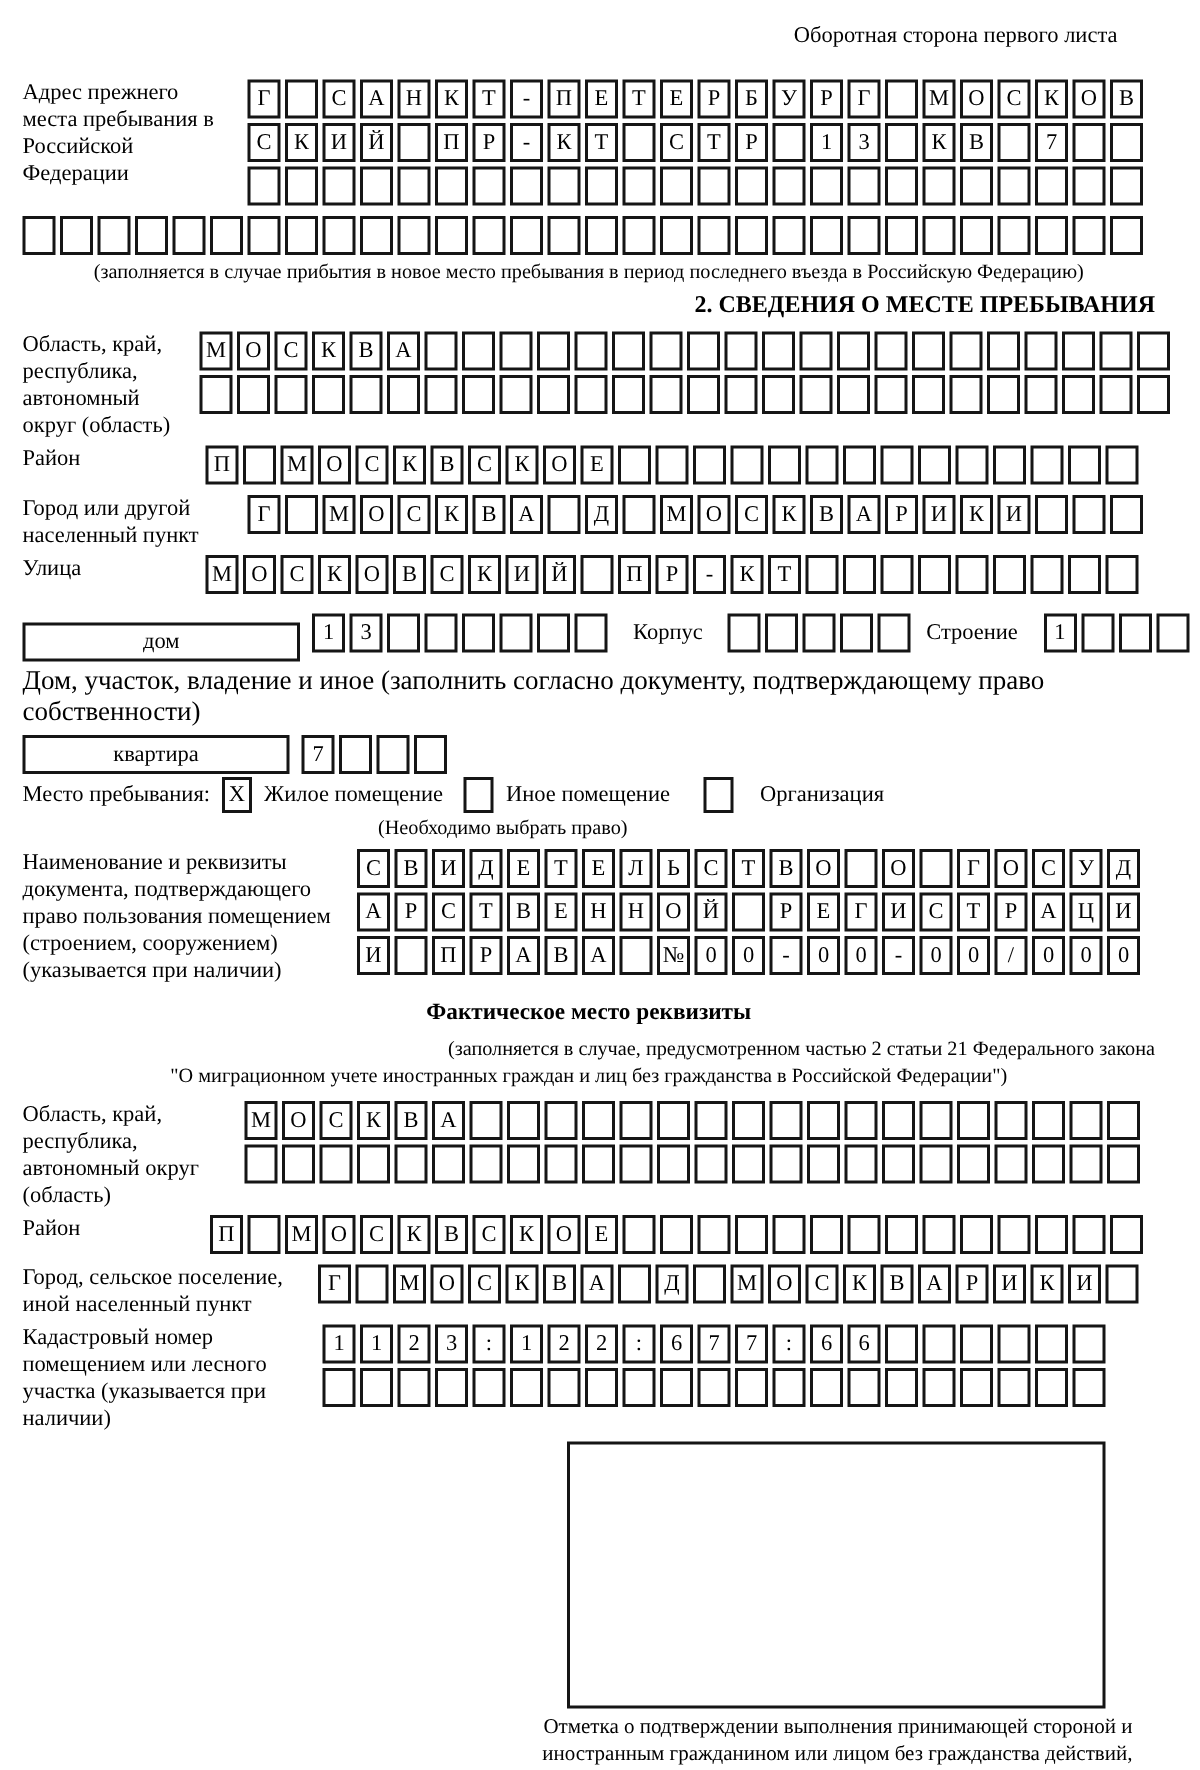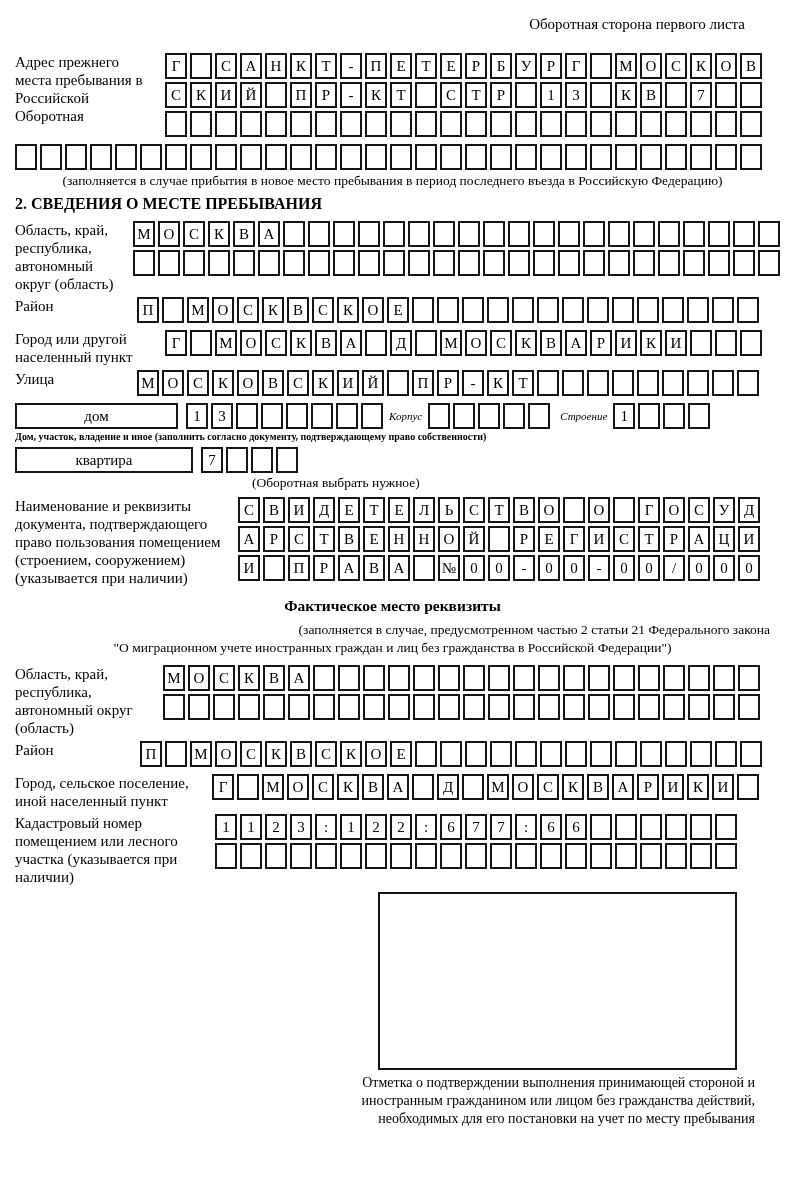--- a/index.html
+++ b/index.html
@@ -12,29 +12,29 @@
   .field{display:flex;align-items:flex-start;margin-bottom:4px;}
   .flabel{flex:none;font-size:15px;line-height:18px;padding-right:8px;box-sizing:border-box;}
   .rows{flex:none;}
 
   .boxrow{display:flex;gap:3px;margin-bottom:3px;}
   .cell{flex:none;box-sizing:border-box;width:22px;height:26px;border:2px solid #151515;
         display:flex;align-items:center;justify-content:center;
         font-size:15px;line-height:1;background:#fff;}
 
   .center-note{text-align:center;font-size:13.5px;margin:2px 0 6px 0;}
-  .sec-title{text-align:left;font-weight:bold;font-size:16px;margin:4px 0 8px 0;}
+  .sec-title{text-align:right;font-weight:bold;font-size:16px;margin:4px 0 8px 0;}
 
   .houserow{display:flex;align-items:center;margin-bottom:2px;}
   .widebox{flex:none;box-sizing:border-box;height:26px;border:2px solid #151515;
            display:flex;align-items:center;justify-content:center;font-size:15px;}
-  .w-dom{width:163px;margin-right:8px;}
+  .w-dom{width:185px;margin-right:8px;margin-top:12px;}
   .w-kv{width:178px;margin-right:8px;}
-  .inline-label{font-size:11px;margin:0 6px;font-style:italic;}
-  .small-note{font-size:10px;margin:0 0 5px 0;font-weight:bold;}
+  .inline-label{font-size:15px;margin:0 17px;}
+  .small-note{font-size:18px;margin:0 0 5px 0;}
 
   .typerow{display:flex;align-items:center;font-size:15px;margin-top:2px;}
   .checkbox{flex:none;box-sizing:border-box;width:20px;height:24px;border:2px solid #151515;
             display:flex;align-items:center;justify-content:center;font-size:15px;margin:0 8px;}
   .cb-gap{margin-left:14px;}
   .type-note{font-size:13.5px;margin:2px 0 6px 237px;}
 
   .sub-title{text-align:center;font-weight:bold;font-size:15.5px;margin:10px 0 6px 0;}
   .sub-note{text-align:right;font-size:13.5px;line-height:18px;}
   .sub-note2{text-align:center;font-size:13.5px;line-height:18px;margin-bottom:8px;}
@@ -43,21 +43,21 @@
   .stamp-caption{margin:4px 0 0 340px;width:400px;text-align:right;font-size:14px;line-height:18px;}
 </style>
 </head>
 <body>
 
 <div class="page">
 
   <div class="top-note">Оборотная сторона первого листа</div>
 
   <div class="field">
-    <div class="flabel" style="width:150px">Адрес прежнего места пребывания в Российской Оборотная</div>
+    <div class="flabel" style="width:150px">Адрес прежнего места пребывания в Российской Федерации</div>
     <div class="rows">
       <div class="boxrow">
           <span class="cell">Г</span>
           <span class="cell"></span>
           <span class="cell">С</span>
           <span class="cell">А</span>
           <span class="cell">Н</span>
           <span class="cell">К</span>
           <span class="cell">Т</span>
           <span class="cell">-</span>
@@ -361,21 +361,30 @@
   <div class="houserow">
     <span class="widebox w-kv">квартира</span>
     <span class="boxrow" style="margin-bottom:0">
         <span class="cell">7</span>
         <span class="cell"></span>
         <span class="cell"></span>
         <span class="cell"></span>
       </span>
   </div>
 
-  <div class="type-note">(Оборотная выбрать нужное)</div>
+  <div class="typerow">
+    <span>Место пребывания:</span>
+    <span class="checkbox">X</span>
+    <span>Жилое помещение</span>
+    <span class="checkbox cb-gap"></span>
+    <span>Иное помещение</span>
+    <span class="checkbox cb-gap" style="margin-left:22px;margin-right:18px"></span>
+    <span>Организация</span>
+  </div>
+  <div class="type-note">(Необходимо выбрать право)</div>
 
   <div class="field">
     <div class="flabel" style="width:223px">Наименование и реквизиты документа, подтверждающего право пользования помещением (строением, сооружением) (указывается при наличии)</div>
     <div class="rows">
       <div class="boxrow">
           <span class="cell">С</span>
           <span class="cell">В</span>
           <span class="cell">И</span>
           <span class="cell">Д</span>
           <span class="cell">Е</span>

